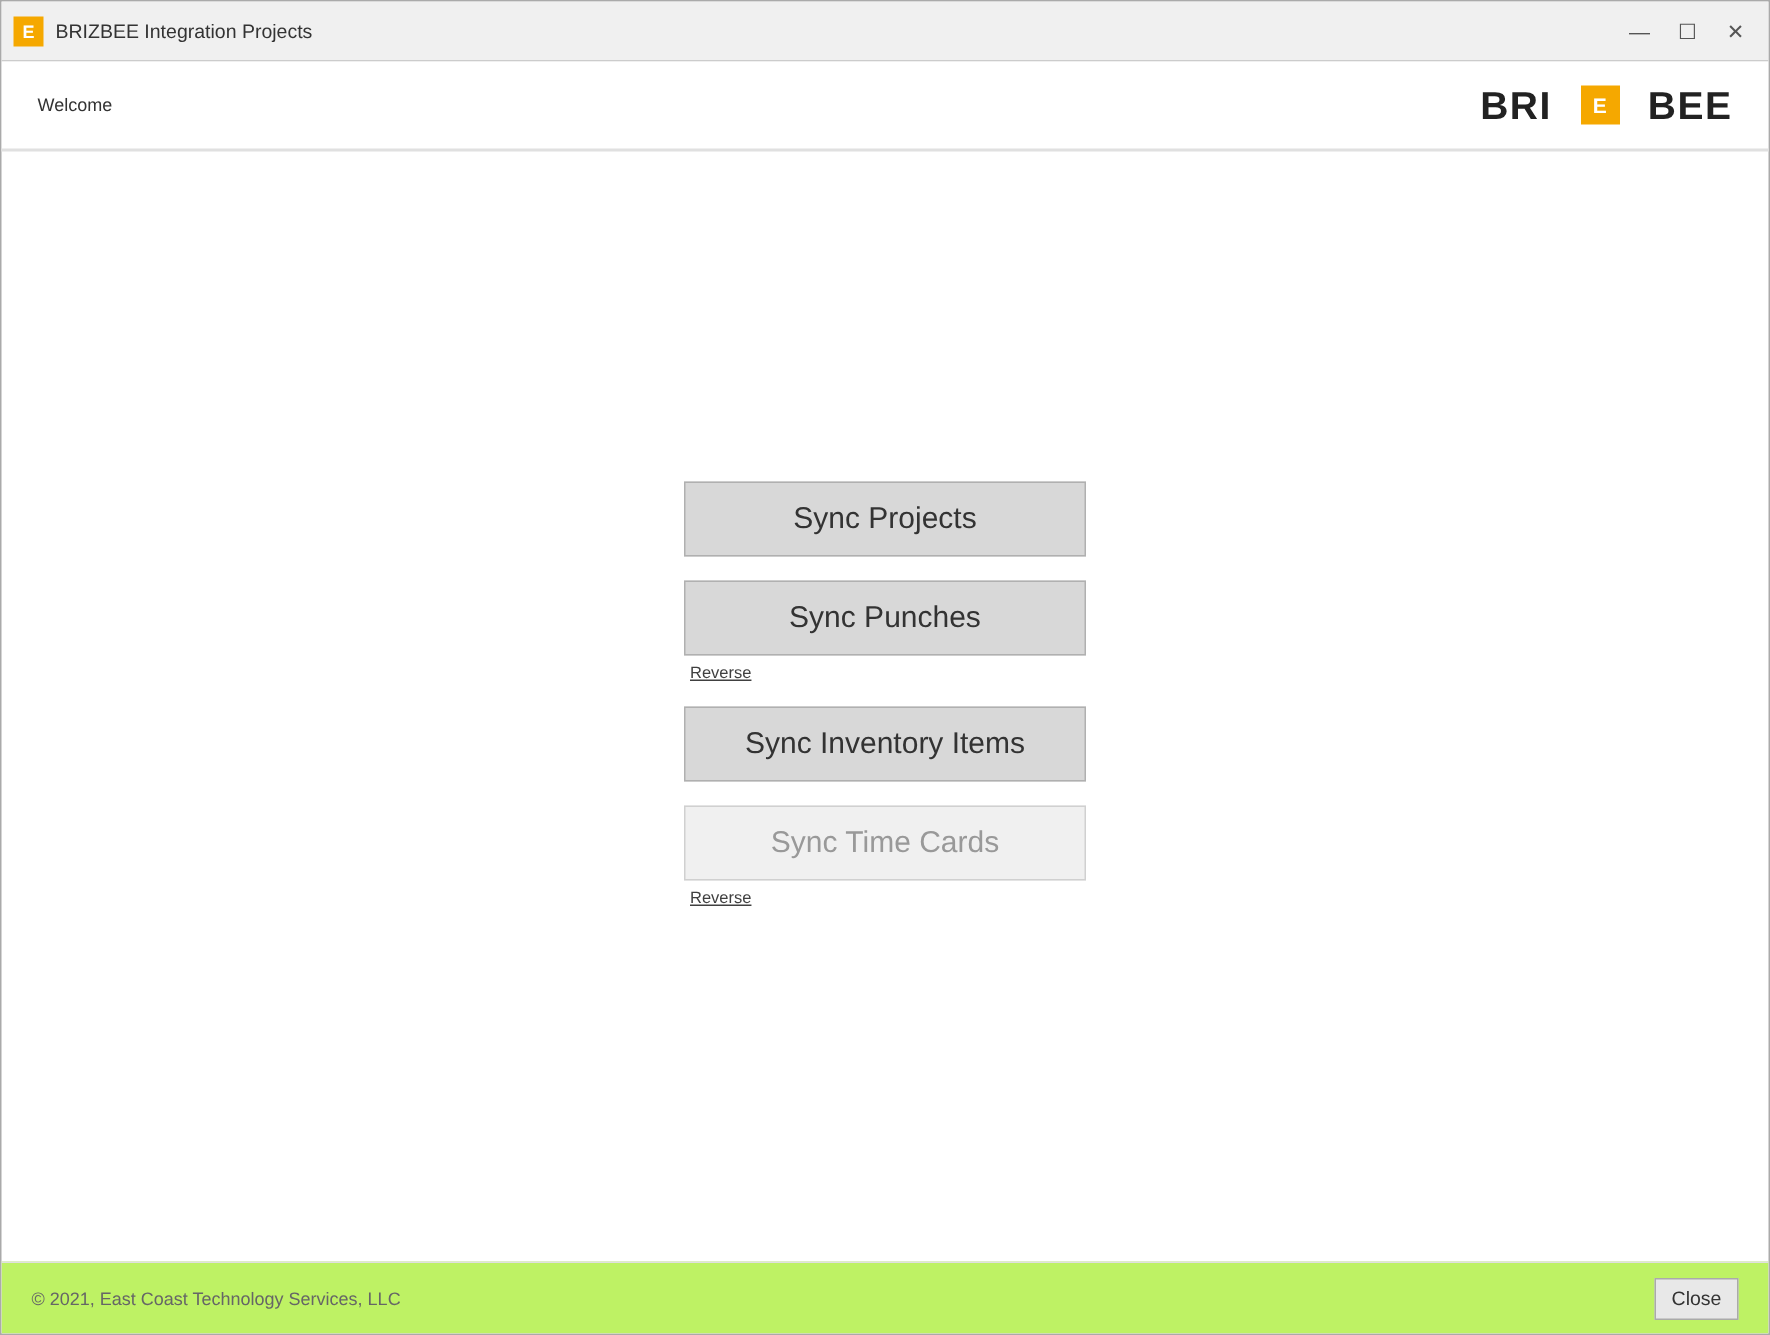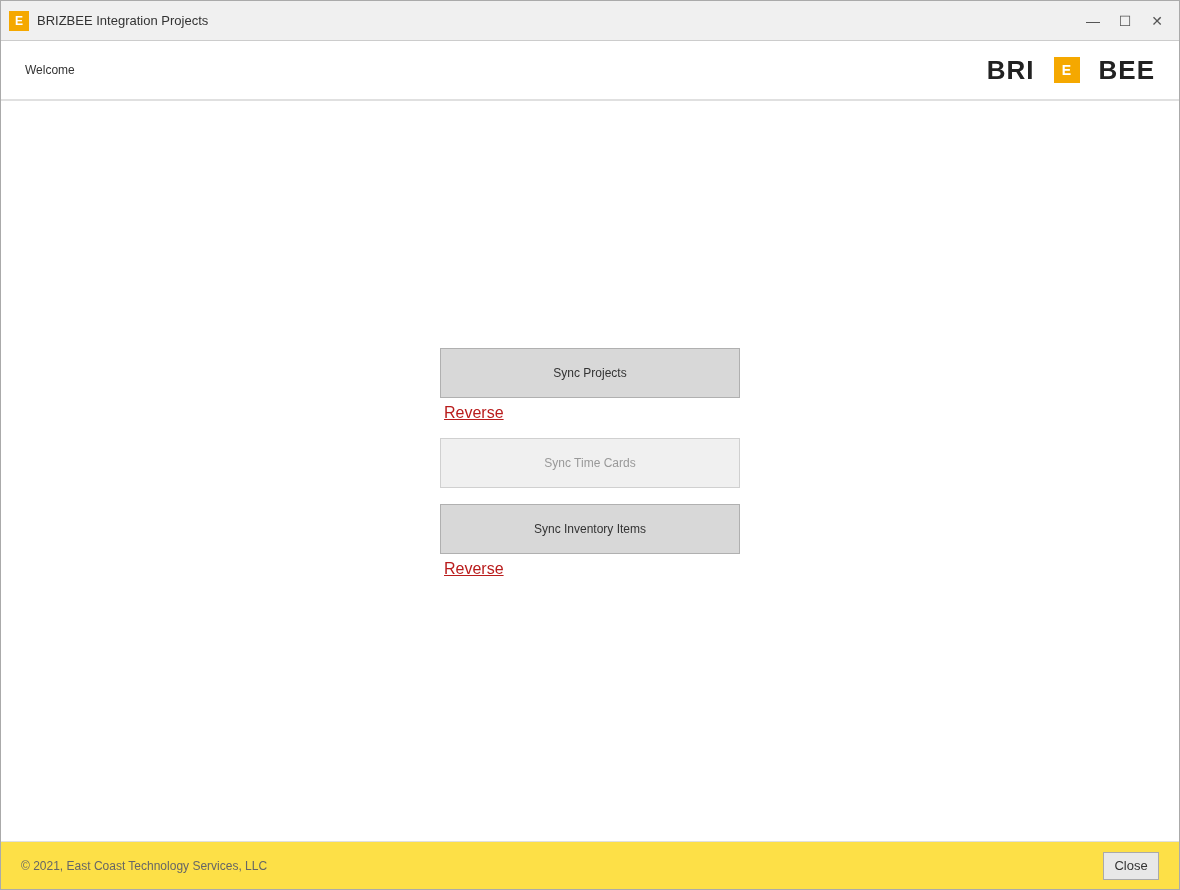--- a/index.html
+++ b/index.html
@@ -128,55 +128,55 @@
     }
 
     .btn-group {
       display: flex;
       flex-direction: column;
       align-items: flex-start;
       gap: 0;
     }
 
     .sync-btn {
-      width: 300px;
+      width: 268px;
       height: 50px;
       background: #d8d8d8;
       border: 1px solid #b0b0b0;
       cursor: pointer;
-      font-size: 12px;
+      font-size: 20px;
       color: #333;
       margin-bottom: 16px;
       display: flex;
       align-items: center;
       justify-content: center;
       transition: background 0.1s;
     }
 
     .sync-btn.disabled {
       background: #f0f0f0;
       color: #999;
       cursor: default;
       border: 1px solid #d0d0d0;
     }
 
     .reverse-link {
-      color: #b91c1c;
-      font-size: 16px;
+      color: #404040;
+      font-size: 11px;
       text-decoration: underline;
       cursor: pointer;
       margin-top: -10px;
       margin-bottom: 16px;
       margin-left: 4px;
     }
 
     
     .app-footer {
       height: 48px;
-      background: #fde047;
+      background: #bef264;
       border-top: 1px solid #e0e0e0;
       display: flex;
       align-items: center;
       justify-content: space-between;
       padding: 0 20px;
       flex-shrink: 0;
     }
 
     .footer-text {
       font-size: 12px;
@@ -222,25 +222,26 @@
     </div>
     <span class="logo-text">BEE</span>
   </div>
 </div>
 
 <div class="main-content">
   <div class="btn-group">
 
     <button class="sync-btn">Sync Projects</button>
 
+    <button class="sync-btn">Sync Punches</button>
     <a class="reverse-link" href="#">Reverse</a>
 
+    <button class="sync-btn">Sync Inventory Items</button>
+
     <button class="sync-btn disabled">Sync Time Cards</button>
-
-    <button class="sync-btn">Sync Inventory Items</button>
 
     <a class="reverse-link" href="#">Reverse</a>
 
   </div>
 </div>
 
 <div class="app-footer">
   <span class="footer-text">© 2021, East Coast Technology Services, LLC</span>
   <button class="close-button">Close</button>
 </div>

